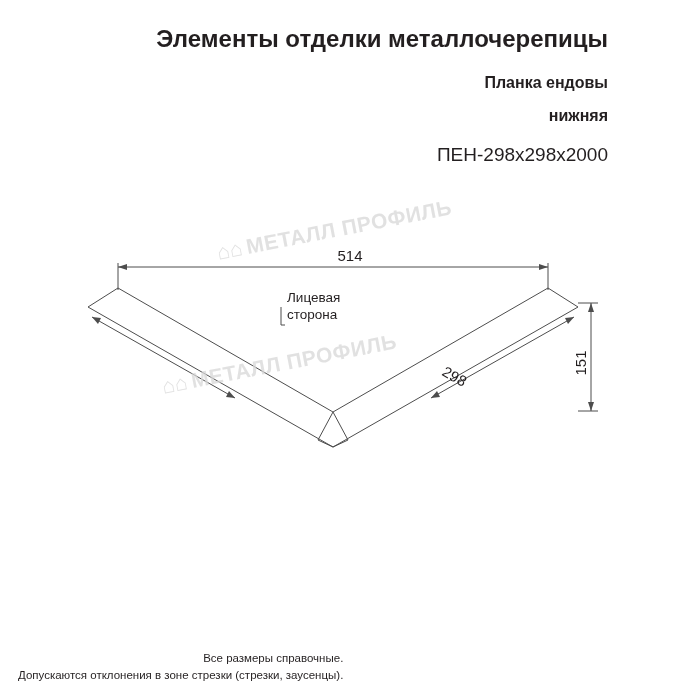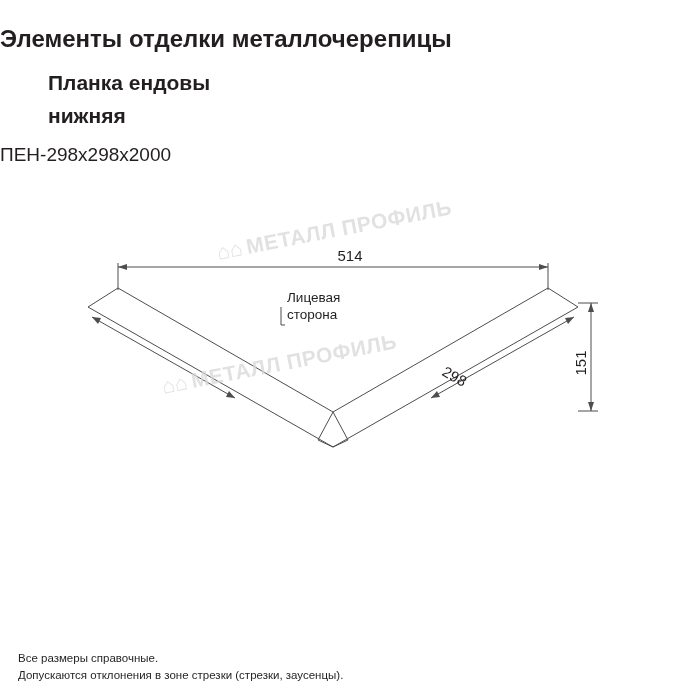--- a/index.html
+++ b/index.html
@@ -17,31 +17,31 @@
   }
   .page {
     position: absolute;
     inset: 0;
   }
   .title-block {
     position: absolute;
     top: 24px;
     left: 0;
     width: 608px;
-    text-align: left;
+    text-align: right;
   }
   .main-title {
     font-size: 24px;
     font-weight: bold;
     line-height: 30px;
     letter-spacing: 0px;
   }
   .sub-title {
     margin-top: 16px;
-    font-size: 21px;
+    font-size: 16px;
     font-weight: bold;
     line-height: 25px;
     padding-left: 48px;
   }
   .code-title {
     margin-top: 14px;
     font-size: 19px;
     font-weight: normal;
     line-height: 25px;
   }
@@ -55,20 +55,21 @@
   .drawing svg {
     display: block;
   }
   .footnotes {
     position: absolute;
     left: 18px;
     bottom: 16px;
     font-size: 11.5px;
     line-height: 17px;
     color: #231f20;
+    text-align: right;
   }
   .footnotes div {
     white-space: nowrap;
   }
   .wm {
     position: absolute;
     font-family: "Liberation Sans", sans-serif;
     font-weight: bold;
     color: #d8d8d8;
     opacity: 0.75;

